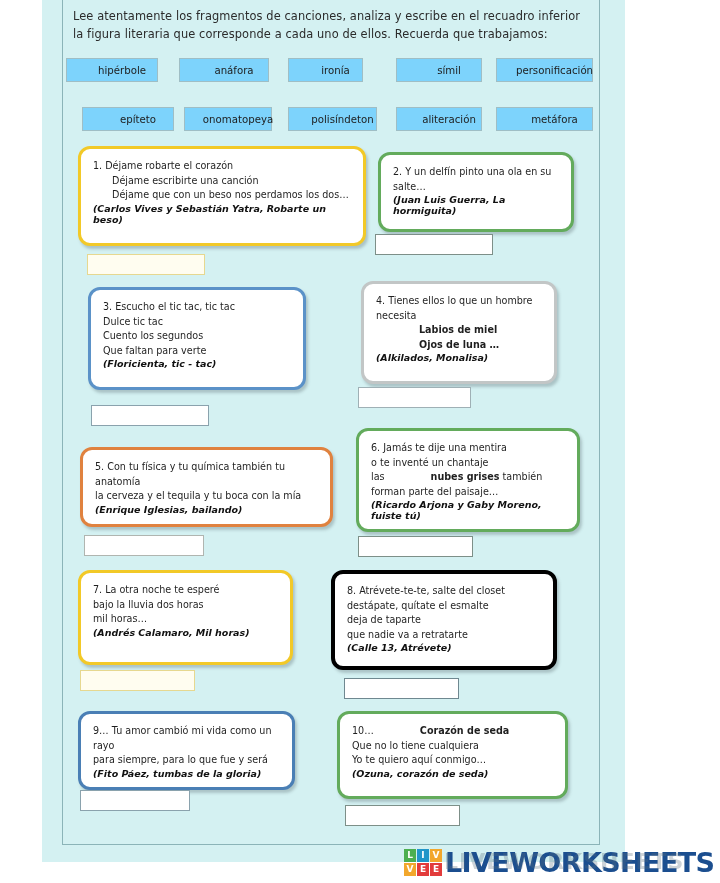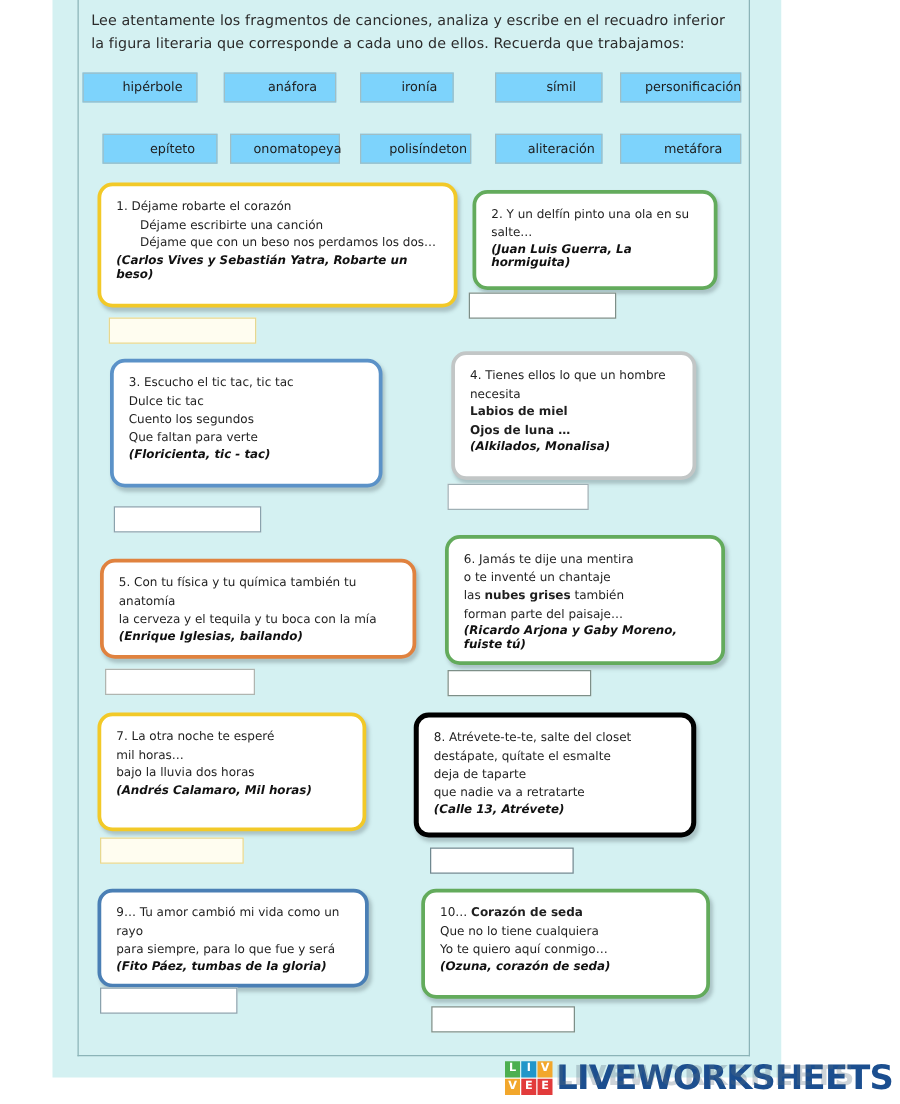--- a/index.html
+++ b/index.html
@@ -82,21 +82,21 @@
     background: #ffffff;
     box-sizing: border-box;
     border-radius: 12px;
     padding: 10px 12px 8px 12px;
   }
   .card .lines {
     font-size: 9.6px;
     line-height: 1.52;
     color: #1f1f1f;
   }
-  .card .lines .b { font-weight: bold; }
+  .card .lines .b { font-weight: bold; margin-left: 43px; }
   .card .src {
     font-size: 9.5px;
     font-weight: bold;
     font-style: italic;
     color: #111111;
   }
   .card.shadowed { box-shadow: 2px 3px 3px rgba(120,140,145,0.45); }
 
   
   .bd-yellow  { border: 3px solid #f2c928; }
@@ -241,22 +241,22 @@
           <div><span>o te inventé un chantaje</span></div>
           <div><span>las </span><span class="b">nubes grises</span><span> también</span></div>
           <div><span>forman parte del paisaje…</span></div>
         </div>
         <div class="src"> (Ricardo Arjona y Gaby Moreno, fuiste tú)</div>
       </div>
       <div class="answer an-green" style="left: 358px; top: 536px; width: 115px;"></div>
       <div class="card shadowed bd-yellow" style="left: 78px; top: 570px; width: 215px; min-height: 95px;">
         <div class="lines">
           <div><span>7. </span><span>La otra noche te esperé</span></div>
+          <div><span>bajo la lluvia dos horas</span></div>
           <div><span>mil horas…</span></div>
-          <div><span>bajo la lluvia dos horas</span></div>
         </div>
         <div class="src">(Andrés Calamaro, Mil horas)</div>
       </div>
       <div class="answer an-yellow" style="left: 80px; top: 670px; width: 115px;"></div>
       <div class="card shadowed bd-black" style="left: 331px; top: 570px; width: 226px; min-height: 100px;">
         <div class="lines">
           <div><span>8. </span><span> Atrévete-te-te, salte del closet</span></div>
           <div><span>destápate, quítate el esmalte</span></div>
           <div><span>deja de taparte</span></div>
           <div><span>que nadie va a retratarte</span></div>

